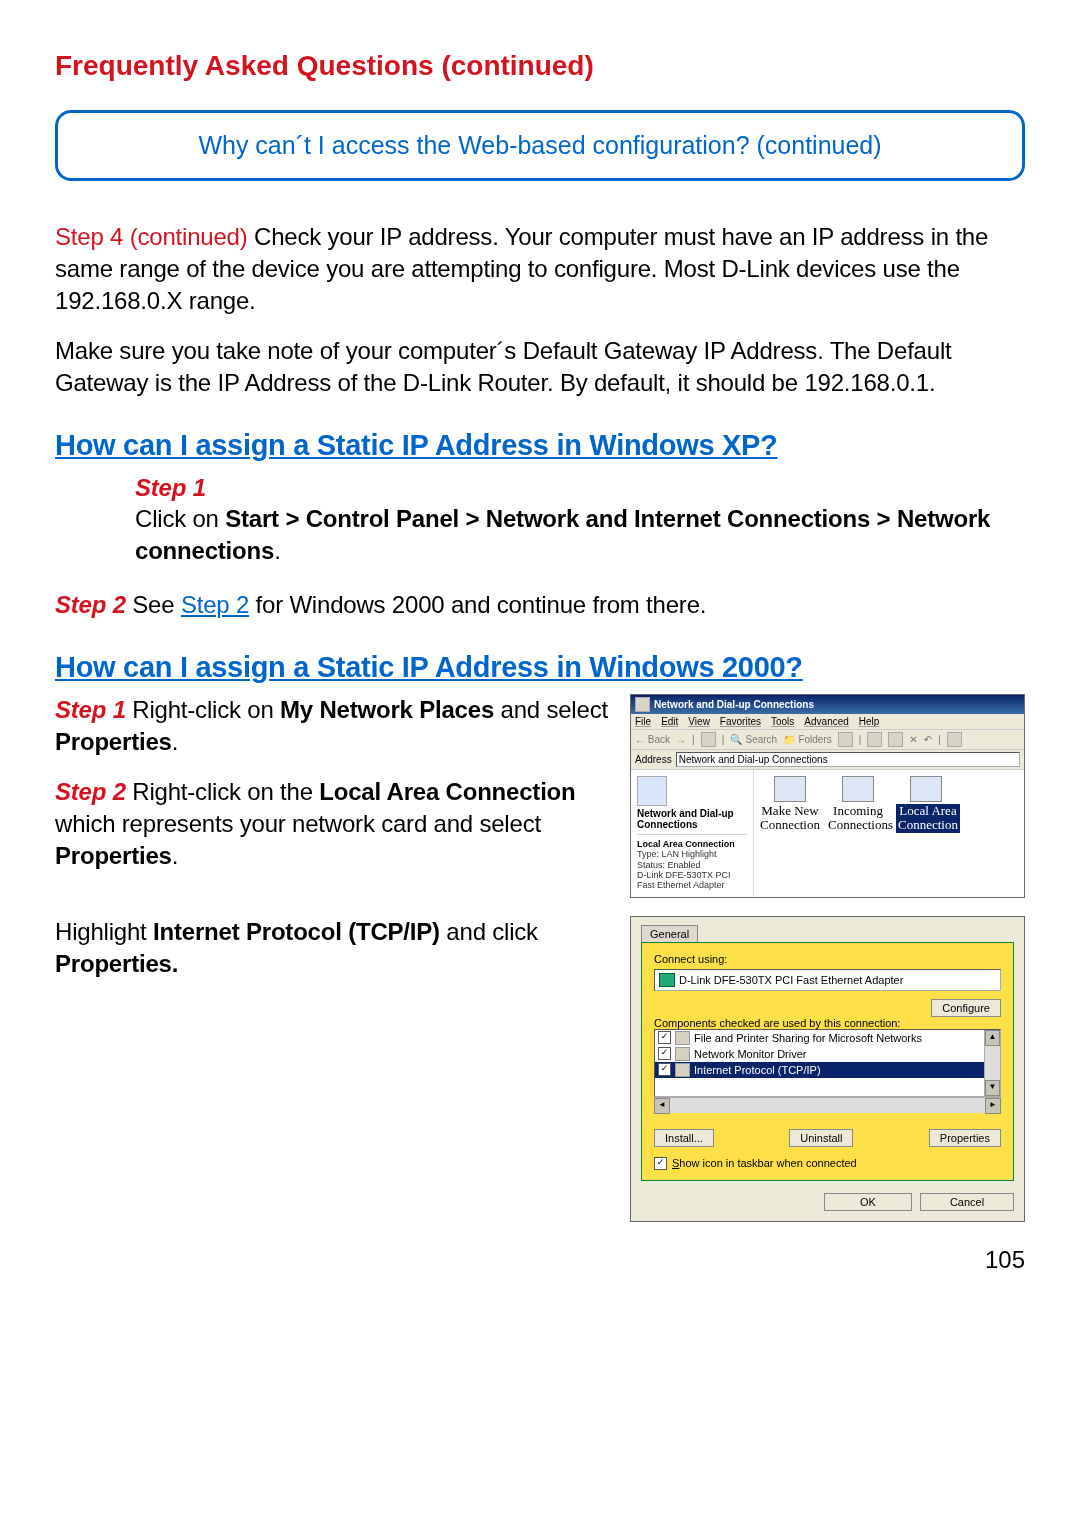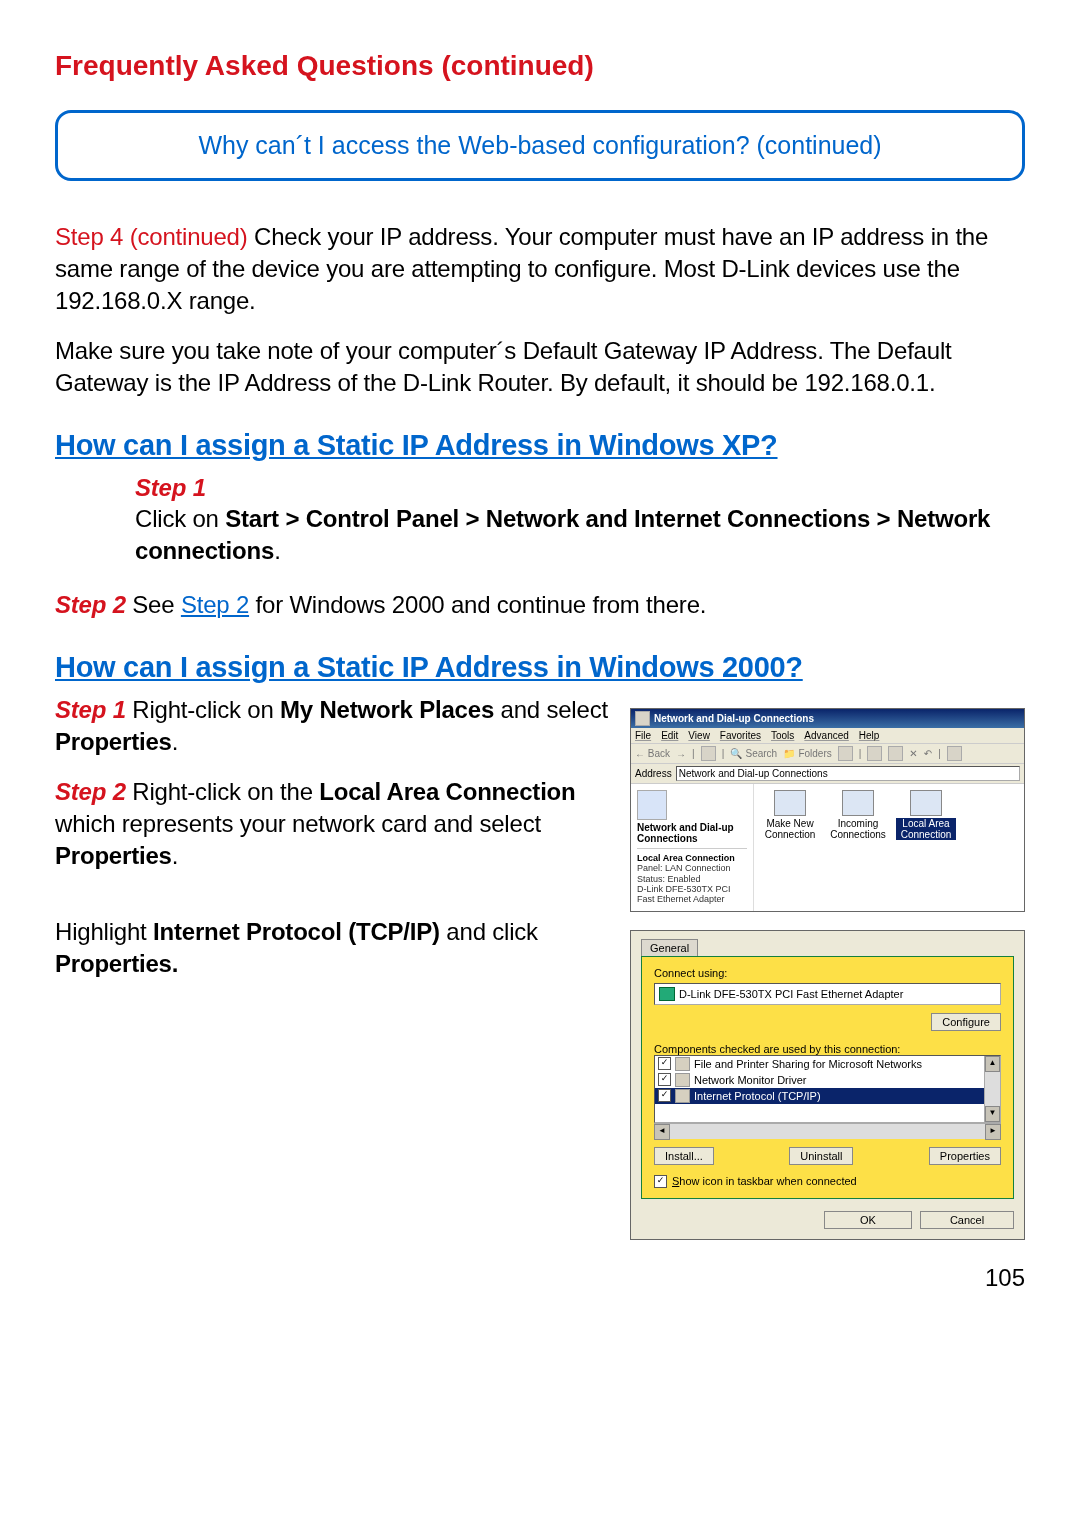--- a/index.html
+++ b/index.html
@@ -71,21 +71,20 @@
   }
   b { font-weight: bold; }
 
   
   .win-window {
     border: 1px solid #666;
     background: #fff;
     font-family: Tahoma, Arial, sans-serif;
     font-size: 10px;
     color: #000;
-    margin-top: 14px;
   }
   .win-titlebar {
     background: linear-gradient(#0a246a,#3a6ea5);
     color: #fff;
     padding: 2px 4px;
     font-weight: bold;
     display: flex;
     align-items: center;
     gap: 4px;
   }
@@ -137,21 +136,21 @@
   .win-leftpane hr { border:none; border-top:1px solid #ccc; margin:4px 0; }
   .win-leftpane .sm { font-size:9px; line-height:1.15; color:#333; }
   .win-leftpane .sm-title { font-weight:bold; font-size:9px; }
   .win-rightpane {
     flex:1;
     display:flex;
     gap:8px;
     padding:6px;
     align-items:flex-start;
   }
-  .conn-item { width:60px; text-align:center; font-size:10px; line-height:1.1; }
+  .conn-item { width:60px; text-align:center; font-size:13px; line-height:1.1;font-family:Liberation Serif, serif; }
   .conn-item .cicon { width:30px; height:24px; margin:0 auto 2px; background:#dce6f4; border:1px solid #888; position:relative; }
   .conn-item.sel .label { background:#0a246a; color:#fff; padding:0 2px; display:inline-block; }
 
   
   .dlg {
     border:1px solid #666;
     background:#ece9d8;
     font-family: Tahoma, Arial, sans-serif;
     font-size:11px;
     color:#000;
@@ -178,21 +177,21 @@
   .dlg-btn { border:1px solid #888; background:#ece9d8; padding:2px 10px; font-size:11px; }
   .list-box { border:1px inset #aaa; background:#fff; height:66px; overflow:hidden; display:flex; }
   .list-box .items { flex:1; }
   .list-box .item { padding:1px 3px; display:flex; align-items:center; gap:4px; font-size:11px; }
   .list-box .item.selected { background:#0a246a; color:#fff; }
   .chk { width:11px; height:11px; border:1px solid #555; background:#fff; font-size:9px; line-height:9px; text-align:center; color:#000; }
   .svc-ico { width:13px; height:12px; background:#d6d0c0; border:1px solid #999; }
   .list-box .scrollbar { width:15px; background:#ddd; border-left:1px solid #aaa; display:flex; flex-direction:column; justify-content:space-between; }
   .sb-btn { height:14px; background:#c8c4b8; border:1px solid #888; text-align:center; font-size:8px; line-height:12px; }
   .hscroll { height:15px; background:#ddd; border-top:1px solid #aaa; display:flex; justify-content:space-between; }
-  .btn-row { display:flex; gap:30px; justify-content:space-between; margin-top:8px; }
+  .btn-row { display:flex; gap:30px; justify-content:space-between; margin-top:16px; }
   .fieldset { border:1px solid #aaa; padding:6px 8px 8px; margin-top:10px; position:relative; }
   .fieldset .legend { position:absolute; top:-8px; left:8px; background:#ece9d8; padding:0 3px; font-size:11px; }
   .desc-text { font-size:11px; line-height:1.25; }
   .chk-row { display:flex; gap:5px; align-items:center; margin-top:10px; font-size:11px; }
   .dlg-footer { display:flex; justify-content:flex-end; gap:8px; margin-top:12px; }
   .pg-num { text-align:right; font-size:24px; margin-top:24px; }
 </style>
 </head>
 <body>
 
@@ -272,21 +271,21 @@
       <div class="win-address">
         <span>Address</span>
         <input value="Network and Dial-up Connections" style="">
       </div>
       <div class="win-body">
         <div class="win-leftpane">
           <div class="ln-ico"></div>
           <div class="ln-title">Network and Dial-up Connections</div>
           <hr>
           <div class="sm-title">Local Area Connection</div>
-          <div class="sm">Panel: LAN Connection</div>
+          <div class="sm">Type: LAN Highlight</div>
           <div class="sm">Status: Enabled</div>
           <div class="sm">D-Link DFE-530TX PCI Fast Ethernet Adapter</div>
         </div>
         <div class="win-rightpane">
           <div class="conn-item">
             <div class="cicon"></div>
             <span>Make New Connection</span>
           </div>
           <div class="conn-item">
             <div class="cicon"></div>
@@ -304,21 +303,21 @@
       <div class="dlg-body">
         <span class="dlg-tab">General</span>
         <div class="dlg-panel">
           <div>Connect using:</div>
           <div class="field-row">
             <div class="adapter-box">
               <span class="nic-ico"></span>
               <span>D-Link DFE-530TX PCI Fast Ethernet Adapter</span>
             </div>
           </div>
-          <div style="text-align:right; margin-bottom:12px;">
+          <div style="text-align:right; margin-bottom:0;">
             <button class="dlg-btn">Configure</button>
           </div>
           <div>Components checked are used by this connection:</div>
           <div class="list-box">
             <div class="items">
               <div class="item">
                 <span class="chk">✓</span>
                 <span class="svc-ico"></span>
                 <span>File and Printer Sharing for Microsoft Networks</span>
               </div>

